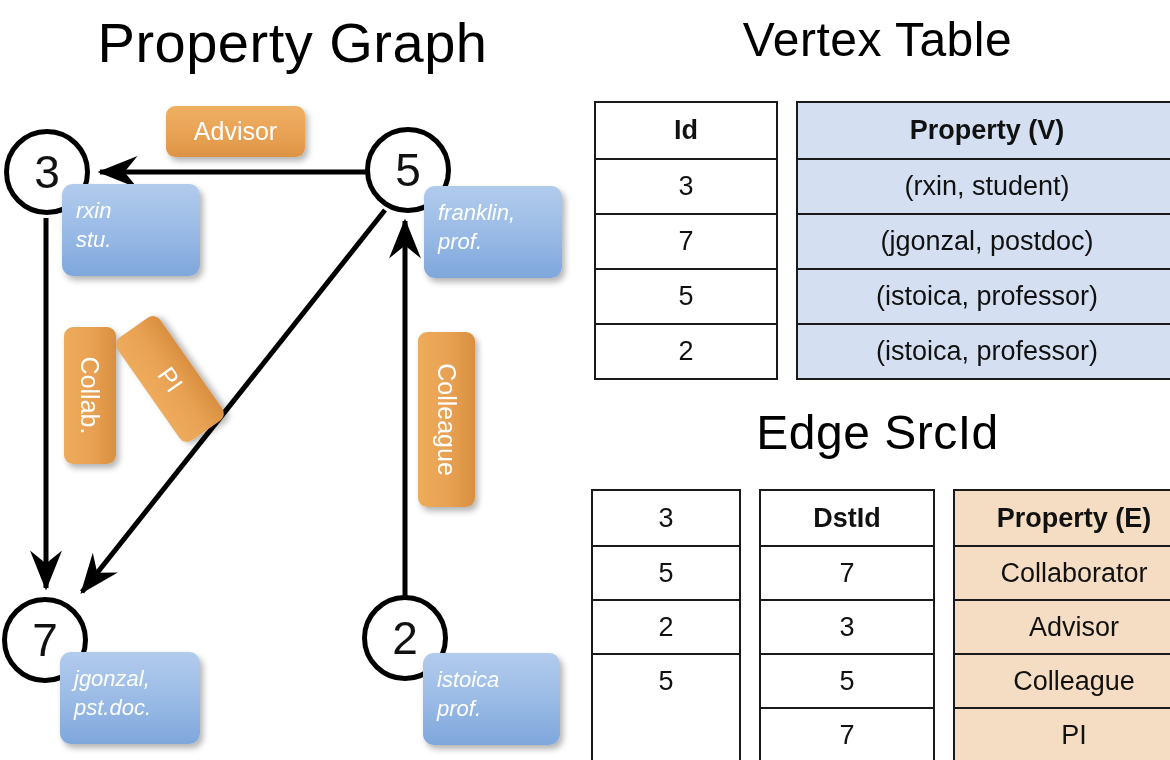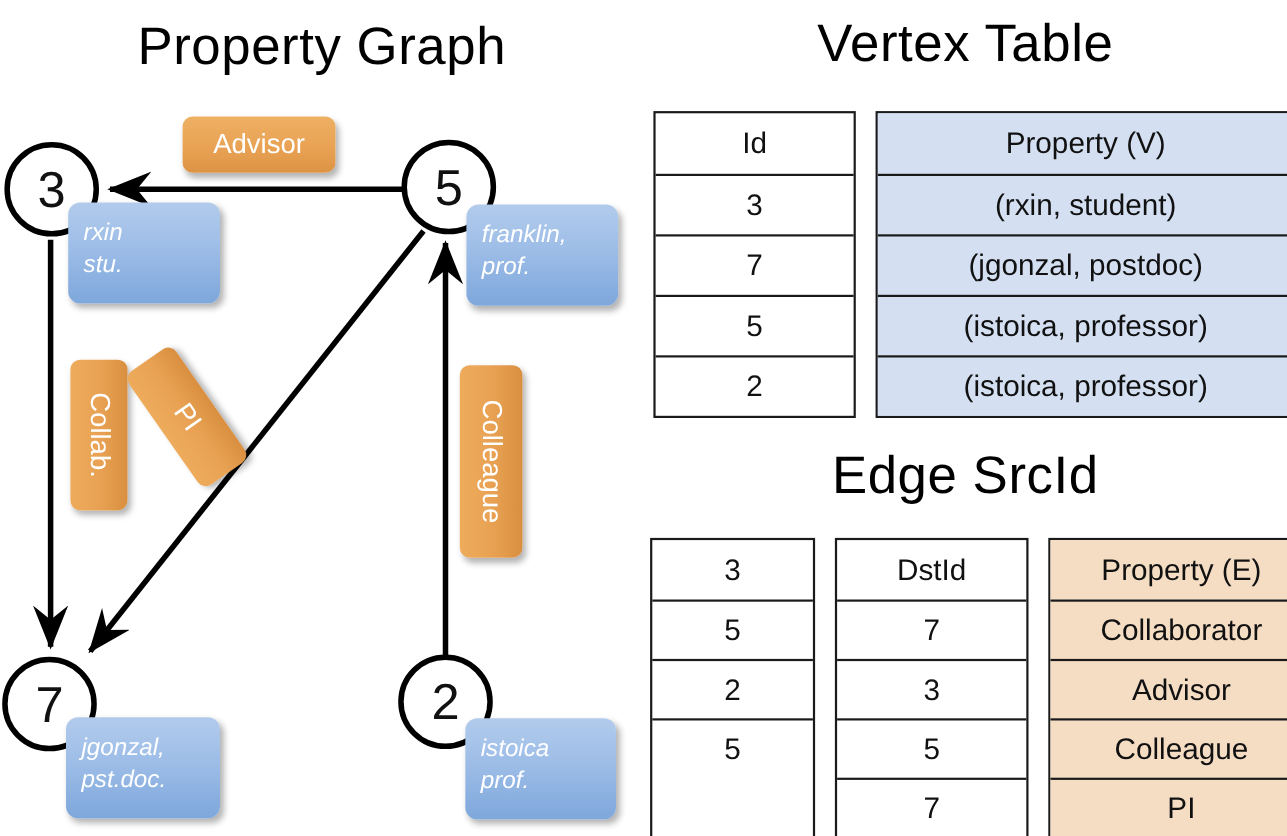--- a/index.html
+++ b/index.html
@@ -21,21 +21,21 @@
     position: absolute;
     font-family: "Liberation Sans", sans-serif;
     font-weight: 300;
     color: #000000;
     letter-spacing: 0.5px;
     white-space: nowrap;
   }
   #title-property-graph {
     left: 0; top: 14px; width: 585px;
     text-align: center;
-    font-size: 48px;
+    font-size: 56px;
     line-height: 58px;
   }
   #title-vertex-table {
     left: 585px; top: 12px; width: 585px;
     text-align: center;
     font-size: 48px;
     line-height: 56px;
   }
   #title-edge-table {
     left: 585px; top: 405px; width: 585px;
@@ -149,21 +149,21 @@
     align-items: center;
     justify-content: center;
     box-sizing: border-box;
     font-size: 27px;
     font-weight: 300;
     color: #111111;
     font-family: "Liberation Sans", sans-serif;
     white-space: nowrap;
   }
   .tcell + .tcell { border-top: 2px solid #1a1a1a; }
-  .thead { font-weight: 400; }
+  .thead { font-weight: 700; }
 
   
   #vertex-table { left: 594px; top: 101px; }
   #vertex-table .col-id   { width: 184px; }
   #vertex-table .col-prop { width: 382px; background: #d4e0f2; }
   #vertex-table .tcell    { height: 55px; }
   #vertex-table .col-prop .tcell { background: #d4e0f2; }
 
   
   #edge-table { left: 591px; top: 489px; }

